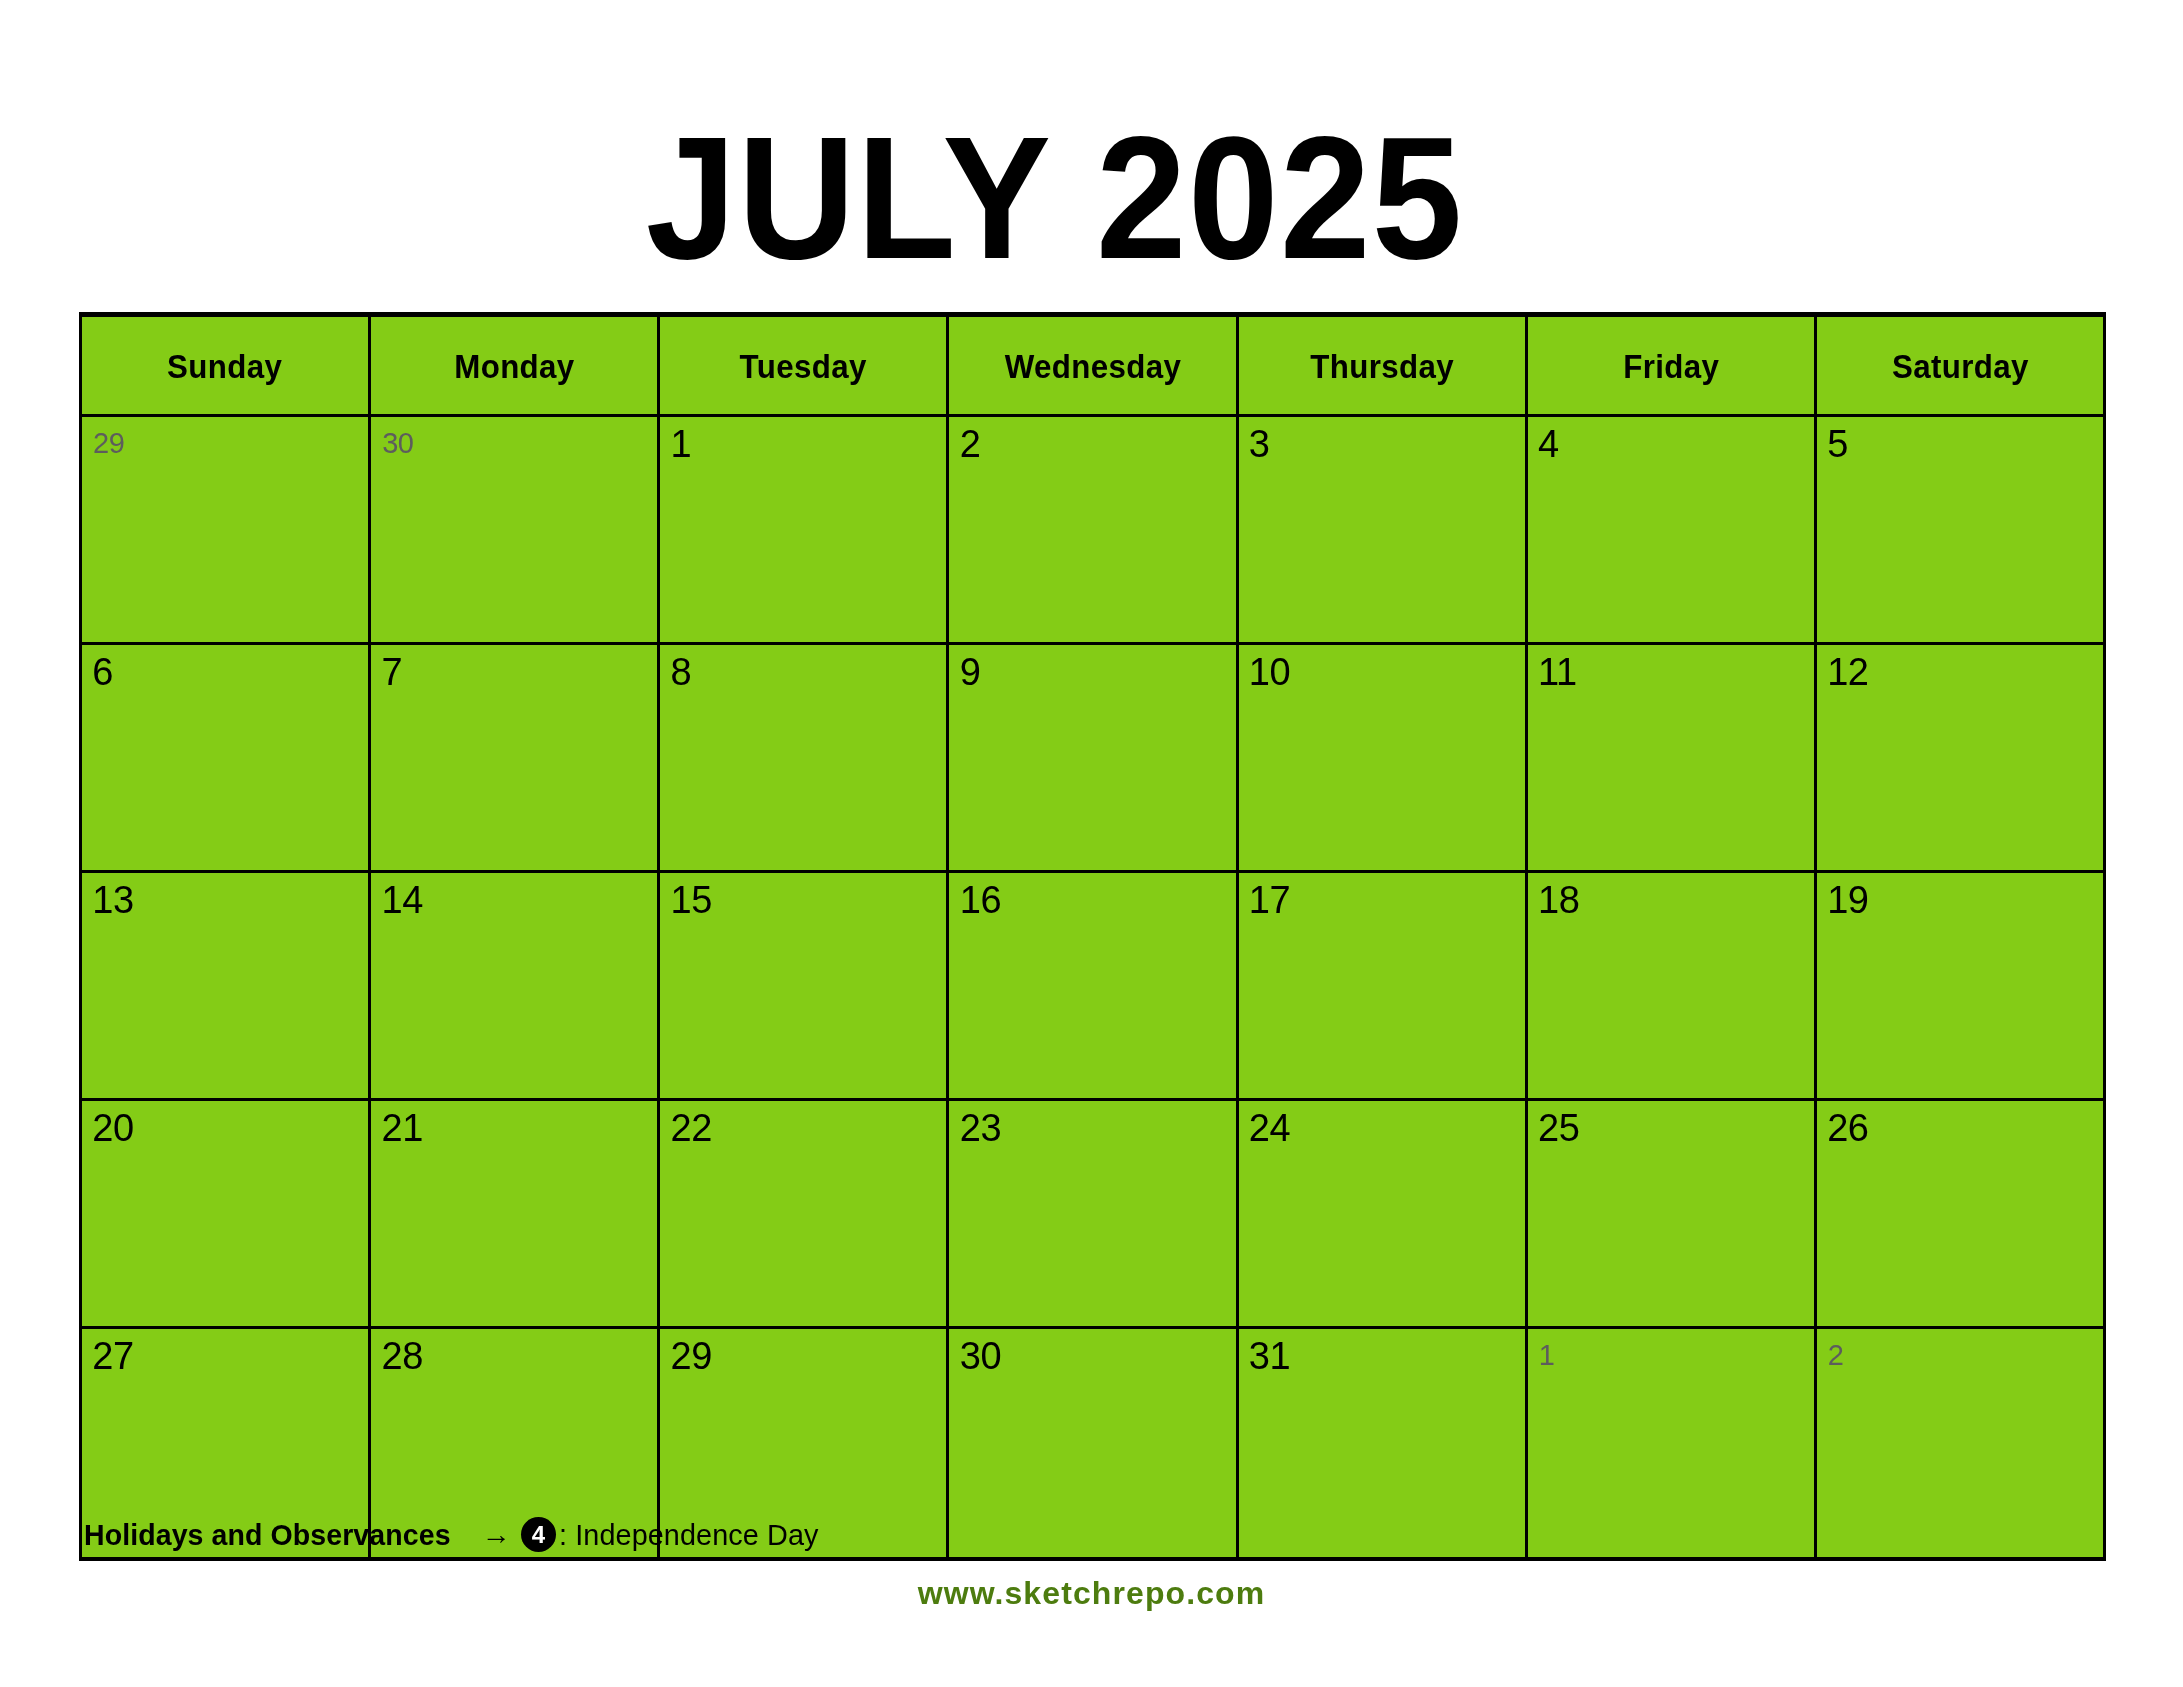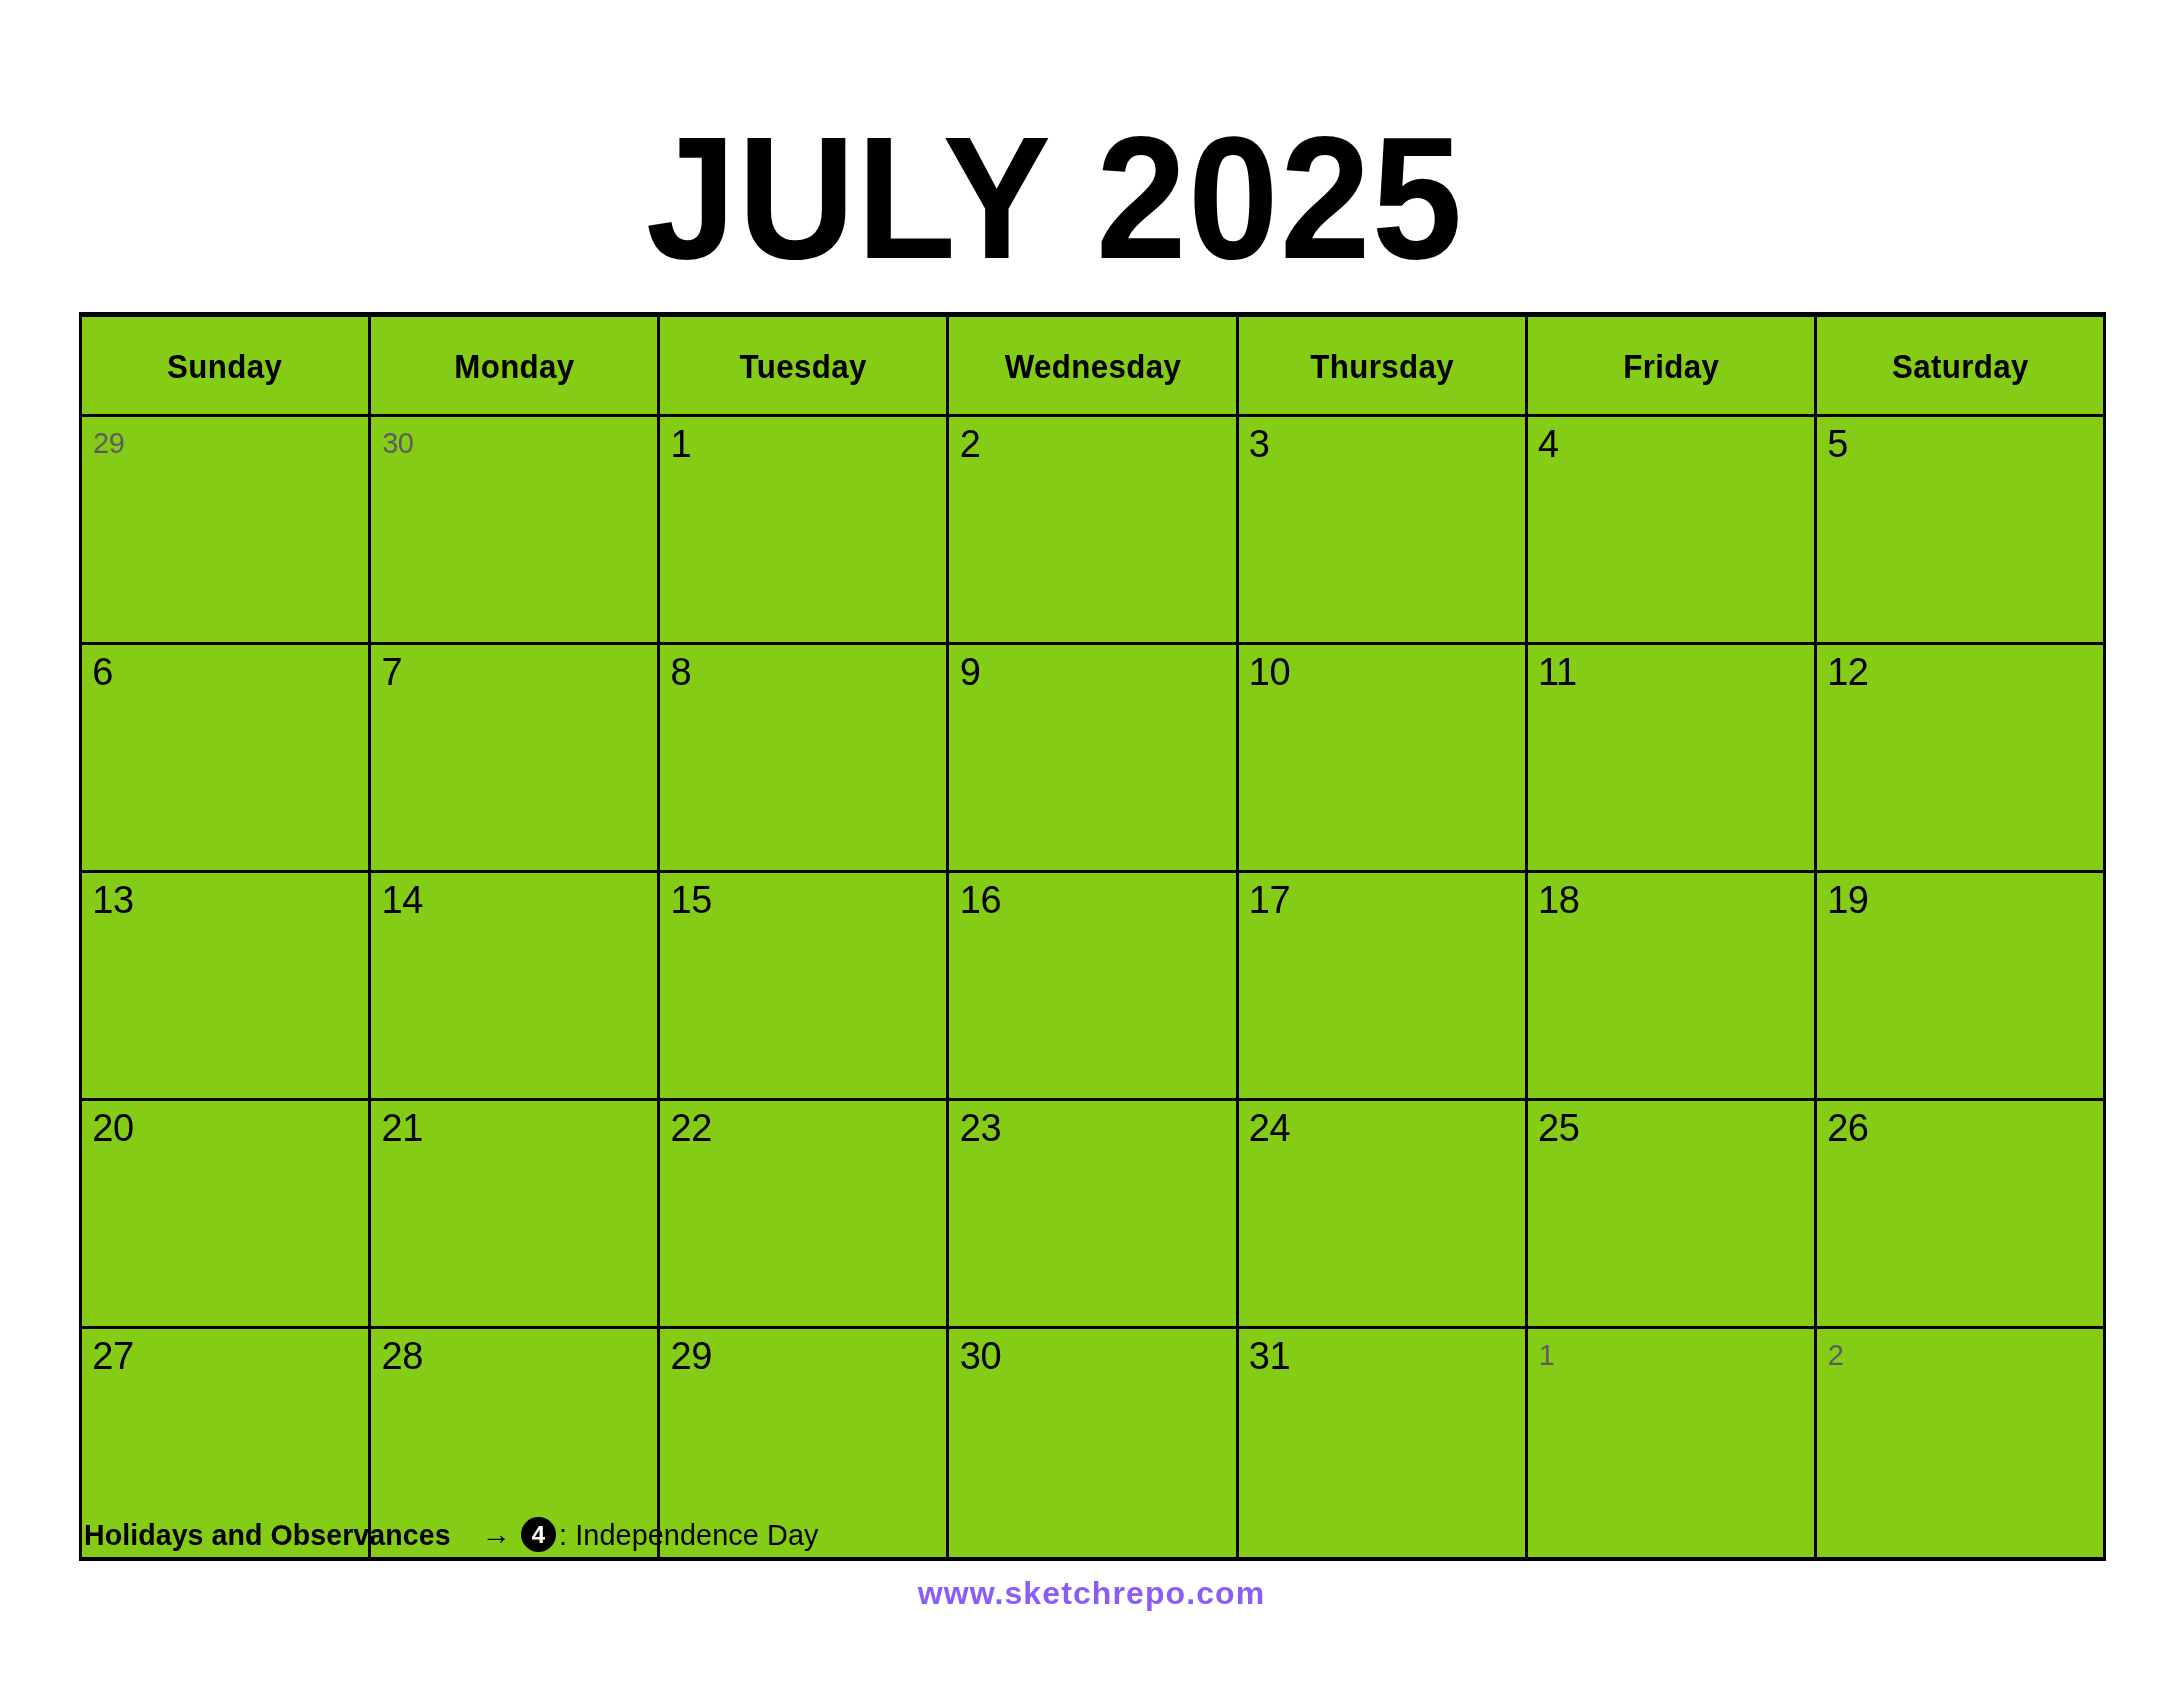--- a/index.html
+++ b/index.html
@@ -162,21 +162,21 @@
     position: absolute;
     left: 0;
     top: 1577px;
     width: 2183px;
     text-align: center;
   }
   #site-url {
     display: inline-block;
     font-size: 32px;
     font-weight: 700;
-    color: #8b5cf6;
+    color: #4d7c0f;
     letter-spacing: 1.1px;
     line-height: 1;
   }
 </style>
 </head>
 <body>
 
 <div id="title-wrap">
   <div id="cal-title">JULY 2025</div>
 </div>

